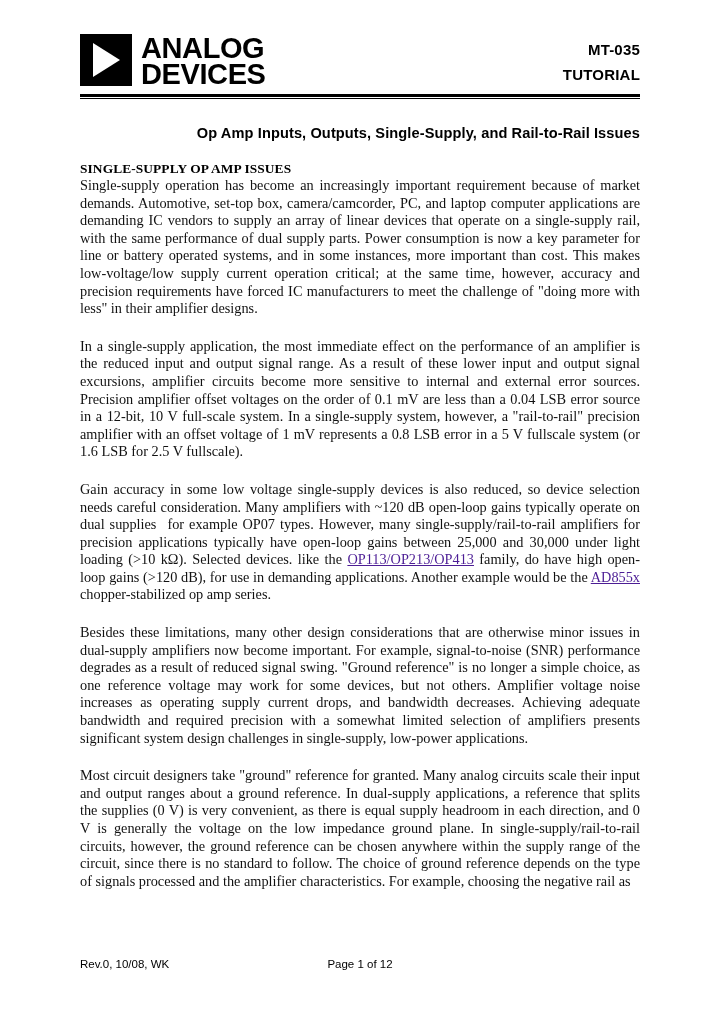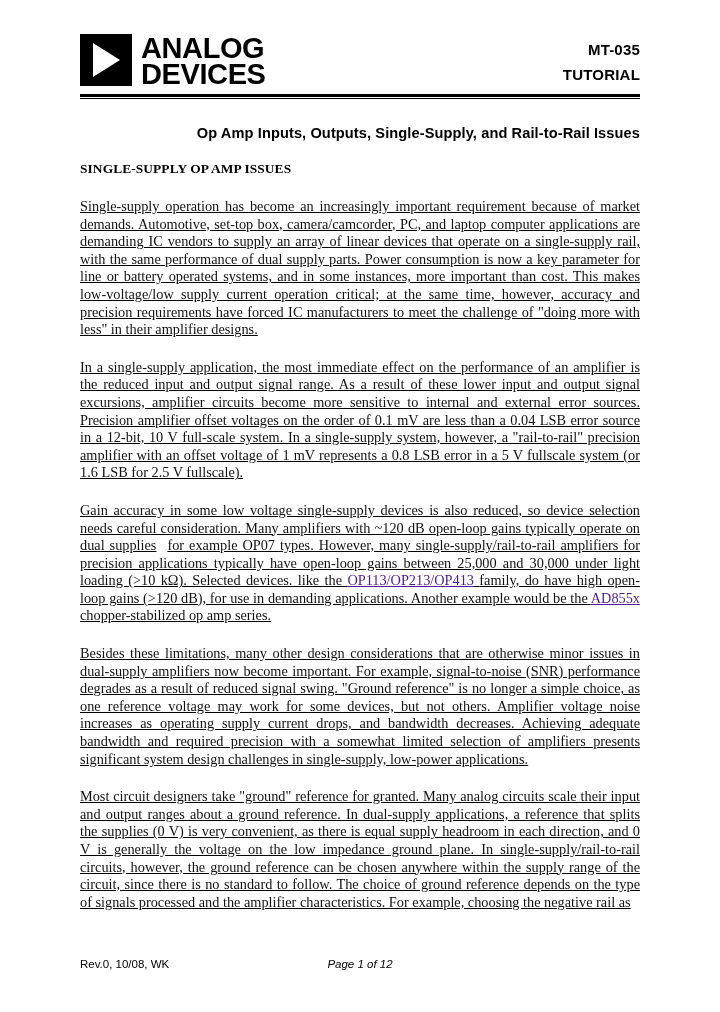--- a/index.html
+++ b/index.html
@@ -105,22 +105,20 @@
   .section-heading {
     margin-top: 20px;
     font-family: "Liberation Serif", "DejaVu Serif", serif;
     font-weight: bold;
     font-size: 13.4px;
     letter-spacing: 0.1px;
   }
 
   
   .body-copy {
-    margin-top: 21px;
-    text-decoration: underline;
   }
 
   .para {
     margin: 0 0 20px 0;
     font-size: 14.3px;
     line-height: 17.6px;
     text-align: justify;
     text-justify: inter-word;
     color: #111111;
   }
@@ -152,21 +150,20 @@
     position: absolute;
     left: 0;
     top: 0;
   }
   .footer-page {
     position: absolute;
     left: 50%;
     transform: translateX(-50%);
     top: 0;
     white-space: nowrap;
-    font-style: italic;
   }
 </style>
 </head>
 <body>
 
 <div class="page">
 
   <div class="doc-header">
 
     <div class="brand">

